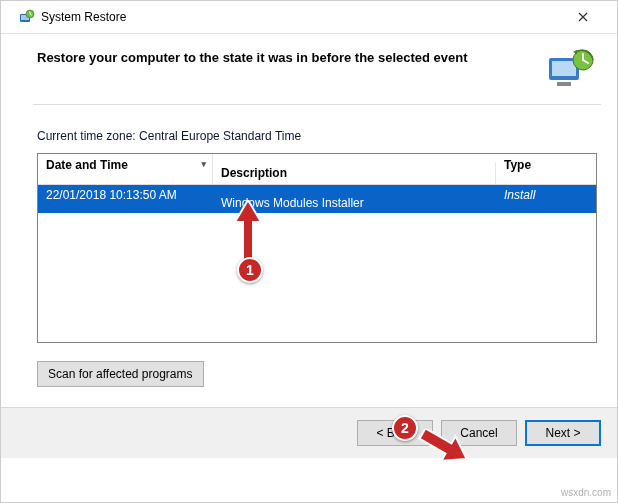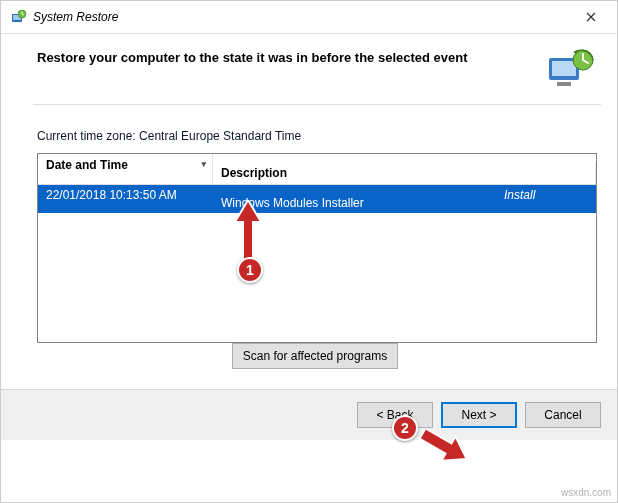--- a/index.html
+++ b/index.html
@@ -1,18 +1,18 @@
 <!DOCTYPE html>
 <html><head>
 <meta charset="utf-8">
 <style>
 * { box-sizing: border-box; margin: 0; padding: 0; }
 body { font-family: "Segoe UI", Tahoma, sans-serif; font-size: 12px; background: #fff; color: #000; width: 618px; height: 503px; position: relative; overflow: hidden; border: 1px solid #ccc; }
 
-.titlebar { display: flex; align-items: center; padding: 6px 10px; background: #fff; border-bottom: 1px solid #e0e0e0; font-style: italic; }
+.titlebar { display: flex; align-items: center; padding: 6px 18px; background: #fff; border-bottom: 1px solid #e0e0e0; }
 .titlebar .icon { width: 16px; height: 16px; margin-right: 6px; display: flex; align-items: center; justify-content: center; }
 .titlebar .title { flex: 1; font-size: 12px; }
 .titlebar .close { width: 32px; height: 20px; display: flex; align-items: center; justify-content: center; cursor: pointer; font-size: 14px; color: #333; }
 
 .content { padding: 14px 20px 0 36px; }
 .heading-row { display: flex; align-items: flex-start; }
 .heading { font-size: 13px; font-weight: bold; flex: 1; padding-top: 2px; }
 .restore-art { width: 52px; height: 42px; margin-left: 10px; }
 
 .divider { border: none; border-top: 1px solid #ddd; margin: 14px -4px 0 -4px; }
@@ -26,21 +26,21 @@
 .col-dt { width: 175px; }
 .col-desc { flex: 1; margin-top: 8px; }
 .col-type { width: 100px; border-right: none; }
 
 .row { display: flex; background: #0a64c8; color: #ffffff; font-size: 12px; }
 .row .td { padding: 3px 8px; }
 .row .td.col-dt { width: 175px; }
 .row .td.col-desc { flex: 1; }
 .row .td.col-type { width: 100px; font-style: italic; }
 
-.scan-row { display: flex; justify-content: center; padding-right: 4px; }
+.scan-row { display: flex; justify-content: flex-start; margin-top: 18px; padding-right: 4px; }
 .btn { background: #e1e1e1; border: 1px solid #adadad; padding: 5px 14px; font-size: 12px; cursor: pointer; font-family: inherit; }
 .scan-btn { padding: 5px 10px; }
 
 .footer-sep { border: none; border-top: 1px solid #d8d8d8; margin-top: 20px; }
 .footer { display: flex; justify-content: flex-end; gap: 8px; padding: 12px 16px; background: #f0f0f0; }
 .nav-btn { min-width: 76px; text-align: center; }
 .nav-btn.primary { border: 2px solid #0078d7; padding: 4px 13px; }
 
 .annot { position: absolute; pointer-events: none; }
 .arrow1 { left: 230px; top: 199px; }
@@ -93,38 +93,41 @@
 
   <div class="table-wrap">
     <div class="table-head">
       <div class="th col-dt sortable">
         <span>Date and Time</span>
         <span class="chev">▾</span>
       </div>
       <div class="th col-desc">
         <span>Description</span>
       </div>
+      <div class="th col-type">
+        <span>Type</span>
+      </div>
     </div>
     <div class="row">
       <div class="td col-dt">22/01/2018 10:13:50 AM</div>
       <div class="td col-desc">Windows Modules Installer</div>
       <div class="td col-type">Install</div>
     </div>
   </div>
 
   <div class="scan-row">
     <button class="btn scan-btn">Scan for affected programs</button>
   </div>
 </div>
 
 <hr class="footer-sep">
 <div class="footer">
   <button class="btn nav-btn">&lt; Back</button>
+  <button class="btn nav-btn">Cancel</button>
   <button class="btn nav-btn primary">Next &gt;</button>
-  <button class="btn nav-btn">Cancel</button>
 </div>
 
 <div class="annot arrow1">
   <svg width="34" height="60" viewBox="0 0 34 60">
     <polygon points="17,0 30,22 22,22 22,60 12,60 12,22 4,22" fill="#c62828" stroke="#fff" stroke-width="2"></polygon>
   </svg>
 </div>
 <div class="annot badge badge1">1</div>
 
 <div class="annot arrow2">

